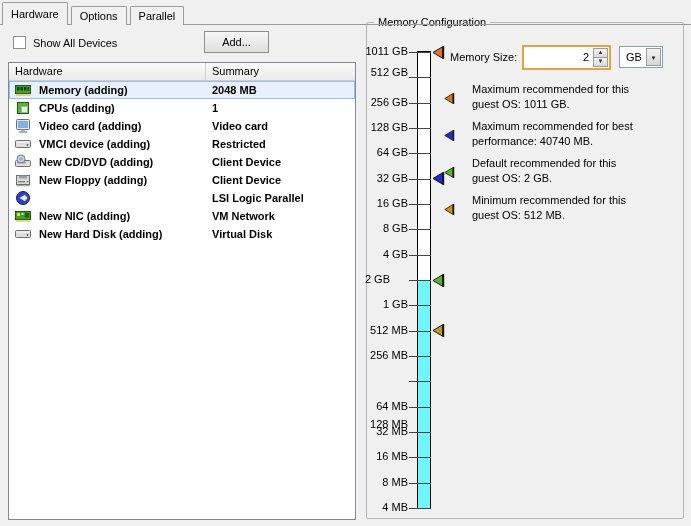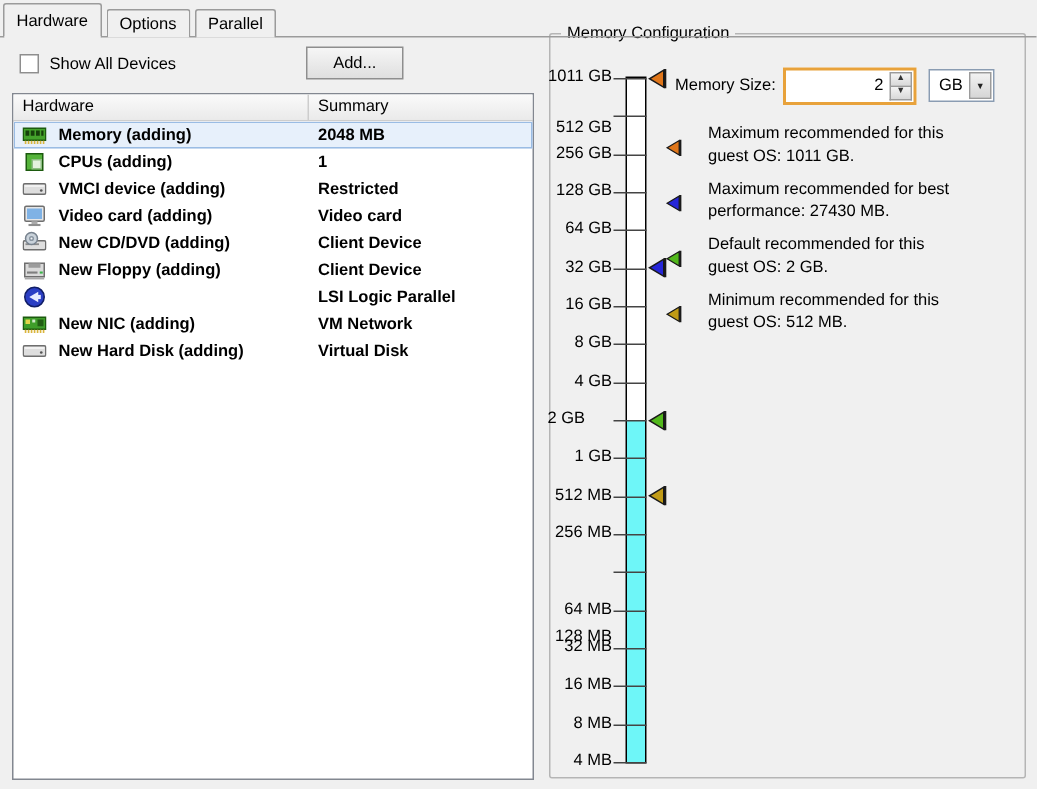--- a/index.html
+++ b/index.html
@@ -132,39 +132,39 @@
               <rect x="2.5" y="2.5" width="11" height="11" fill="#55B33A" stroke="#1C5A0E"></rect>
               <rect x="6.5" y="6.5" width="6" height="6" fill="#E4F2DE" stroke="#8FBF84"></rect>
             </svg>
           </span>
           <span class="name">CPUs (adding)</span>
           <span class="summary">1</span>
         </div>
         <div class="row">
           <span class="icon">
             <svg viewBox="0 0 16 16">
-              <rect x="0.5" y="4.5" width="15" height="7" rx="1" fill="#DEDEDE" stroke="#6E6E6E"></rect>
-              <rect x="1.5" y="5.5" width="13" height="1" fill="#F7F7F7"></rect>
-              <circle cx="12.5" cy="9" r="0.9" fill="#555"></circle>
-            </svg>
-          </span>
-          <span class="name">VMCI device (adding)</span>
-          <span class="summary">Restricted</span>
-        </div>
-        <div class="row">
-          <span class="icon">
-            <svg viewBox="0 0 16 16">
               <rect x="1.5" y="1.5" width="13" height="10" rx="1" fill="#E6E6E6" stroke="#707070"></rect>
               <rect x="3" y="3" width="10" height="7" fill="#7FB2E5"></rect>
               <rect x="6" y="11.5" width="4" height="1.8" fill="#ABABAB"></rect>
               <rect x="4" y="13.3" width="8" height="1.4" fill="#8F8F8F"></rect>
             </svg>
           </span>
           <span class="name">Video card  (adding)</span>
           <span class="summary">Video card</span>
+        </div>
+        <div class="row">
+          <span class="icon">
+            <svg viewBox="0 0 16 16">
+              <rect x="0.5" y="4.5" width="15" height="7" rx="1" fill="#DEDEDE" stroke="#6E6E6E"></rect>
+              <rect x="1.5" y="5.5" width="13" height="1" fill="#F7F7F7"></rect>
+              <circle cx="12.5" cy="9" r="0.9" fill="#555"></circle>
+            </svg>
+          </span>
+          <span class="name">VMCI device (adding)</span>
+          <span class="summary">Restricted</span>
         </div>
         <div class="row">
           <span class="icon">
             <svg viewBox="0 0 16 16">
               <rect x="0.5" y="6.5" width="15" height="6" rx="1" fill="#DEDEDE" stroke="#6E6E6E"></rect>
               <rect x="2" y="8.2" width="9" height="1.2" fill="#8A8A8A"></rect>
               <circle cx="6" cy="5" r="4" fill="#C9D2DA" stroke="#77828E"></circle>
               <circle cx="6" cy="5" r="1.2" fill="#F2F5F8" stroke="#8A96A2"></circle>
             </svg>
           </span>
@@ -229,21 +229,21 @@
 
   <div class="groupbox"></div>
   <div class="group-title">Memory Configuration</div>
 
   <div id="slider">
     <div class="track" id="track">
       <div class="track-fill" id="track-fill" style="background: rgb(110, 246, 248); top: 228px; height: 228px;"></div>
     </div>
   <div class="tick-label" style="left: 358px; top: 45px;">1011 GB</div>
       <div class="tick-line" style="top: 52px;"></div>
-      <div class="tick-label" style="left: 358px; top: 79px;">512 GB</div>
+      <div class="tick-label" style="left: 358px; top: 66px;">512 GB</div>
       <div class="tick-line" style="top: 77px;"></div>
       <div class="tick-label" style="left: 358px; top: 95.6667px;">256 GB</div>
       <div class="tick-line" style="top: 103px;"></div>
       <div class="tick-label" style="left: 358px; top: 121px;">128 GB</div>
       <div class="tick-line" style="top: 128px;"></div>
       <div class="tick-label" style="left: 358px; top: 146.333px;">64 GB</div>
       <div class="tick-line" style="top: 153px;"></div>
       <div class="tick-label" style="left: 358px; top: 171.667px;">32 GB</div>
       <div class="tick-line" style="top: 179px;"></div>
       <div class="tick-label" style="left: 358px; top: 197px;">16 GB</div>
@@ -326,21 +326,21 @@
       </div>
       <div class="note" style="top: 119px;">
         <span class="note-tri">
           <svg width="12" height="11" viewBox="0 0 14 13">
             <polygon points="11.5,0.8 11.5,12.2 2,6.5" fill="#2626D8" stroke="#1A1A1A" stroke-width="1"></polygon>
             <rect x="11.5" y="0" width="1.7" height="13" fill="#1A1A1A"></rect>
           </svg>
         </span>
         <div class="note-text">
           <div>Maximum recommended for best</div>
-          <div>performance: 27430 MB.</div>
+          <div>performance: 40740 MB.</div>
         </div>
       </div>
       <div class="note" style="top: 156px;">
         <span class="note-tri">
           <svg width="12" height="11" viewBox="0 0 14 13">
             <polygon points="11.5,0.8 11.5,12.2 2,6.5" fill="#52B81C" stroke="#1A1A1A" stroke-width="1"></polygon>
             <rect x="11.5" y="0" width="1.7" height="13" fill="#1A1A1A"></rect>
           </svg>
         </span>
         <div class="note-text">

